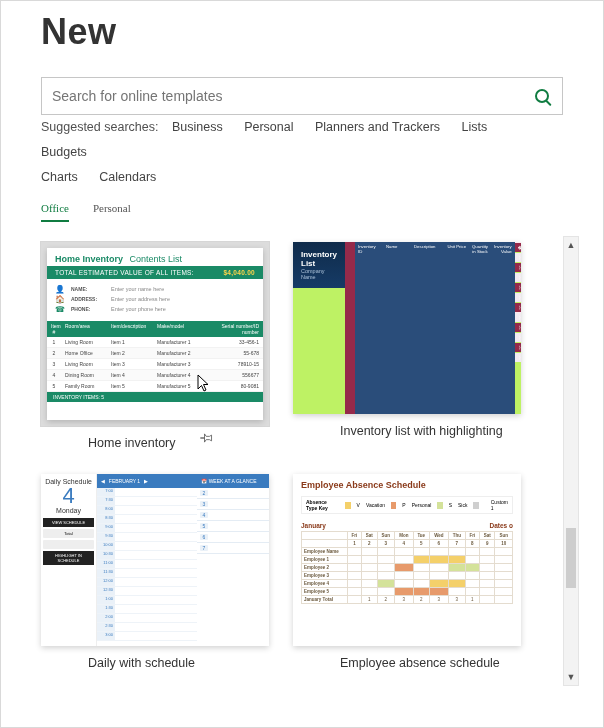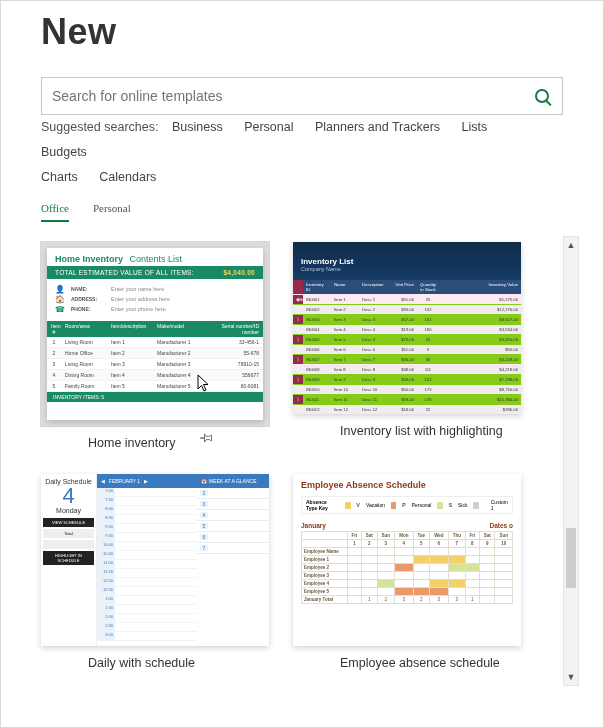--- a/index.html
+++ b/index.html
@@ -55,21 +55,21 @@
   .t1 .info .r .k { color:#555; font-weight:600; width:34px; text-transform:uppercase; font-size:5px;}
   .t1 .th { background:#1a8a66; color:#fff; display:flex; font-size:5px; }
   .t1 .th span, .t1 .tr span { padding:2px 4px; }
   .t1 .c0{width:14px;text-align:center;} .t1 .c1{width:46px;} .t1 .c2{width:46px;} .t1 .c3{width:56px;} .t1 .c4{flex:1;text-align:right;padding-right:6px;}
   .t1 .tr { display:flex; font-size:5px; color:#444; border-bottom:1px solid #f2f2f2; }
   .t1 .tr.alt{background:#fafafa;}
   .t1 .ft { background:#1a8a66; color:#fff; font-size:5px; padding:2px 6px; }
   .cursor { position:absolute; left:150px; top:126px; font-size:18px; color:#000; pointer-events:none;}
 
   
-  .t2 { display:flex; flex-direction:column; background:#84cc16; }
+  .t2 { display:flex; flex-direction:row; background:#bef264; }
   .t2 .top { height:46px; background:linear-gradient(#0f2b4a,#163b66); color:#fff; padding:8px; font-size:8px; display:flex; flex-direction:column; justify-content:flex-end;}
   .t2 .top .a{font-weight:600;} .t2 .top .b{font-size:5.5px;color:#a9c0d8;}
   .t2 .th2 { display:flex; background:#2a4d7a; color:#fff; font-size:4.3px; }
   .t2 .th2 span,.t2 .tr2 span{padding:2px 3px;}
   .t2 .d0{width:10px;text-align:center;background:#952a4a;} .t2 .d1{width:28px;} .t2 .d2{width:28px;} .t2 .d3{width:32px;} .t2 .d4{width:26px;text-align:right;} .t2 .d5{width:22px;text-align:center;} .t2 .d6{flex:1;text-align:right;padding-right:4px;}
   .t2 .tr2{display:flex;font-size:4.2px;color:#333;height:10px;align-items:center;}
   .t2 .tr2 .d0{color:#fff;}
   .t2 .tr2:nth-child(even) .cell{background:#f2ecf2;}
   .t2 .tr2.hi{background:#fde9ef;}
 

